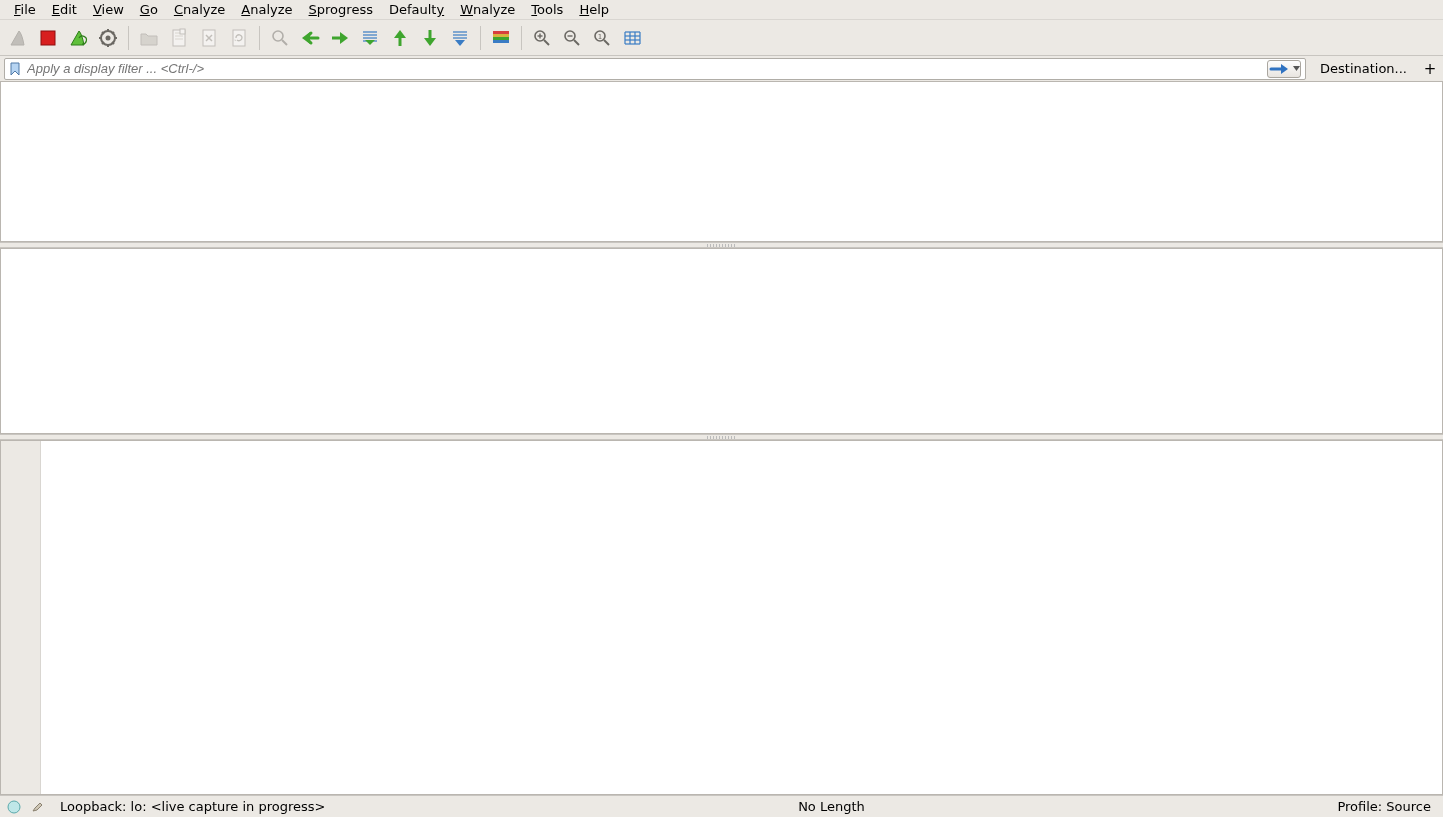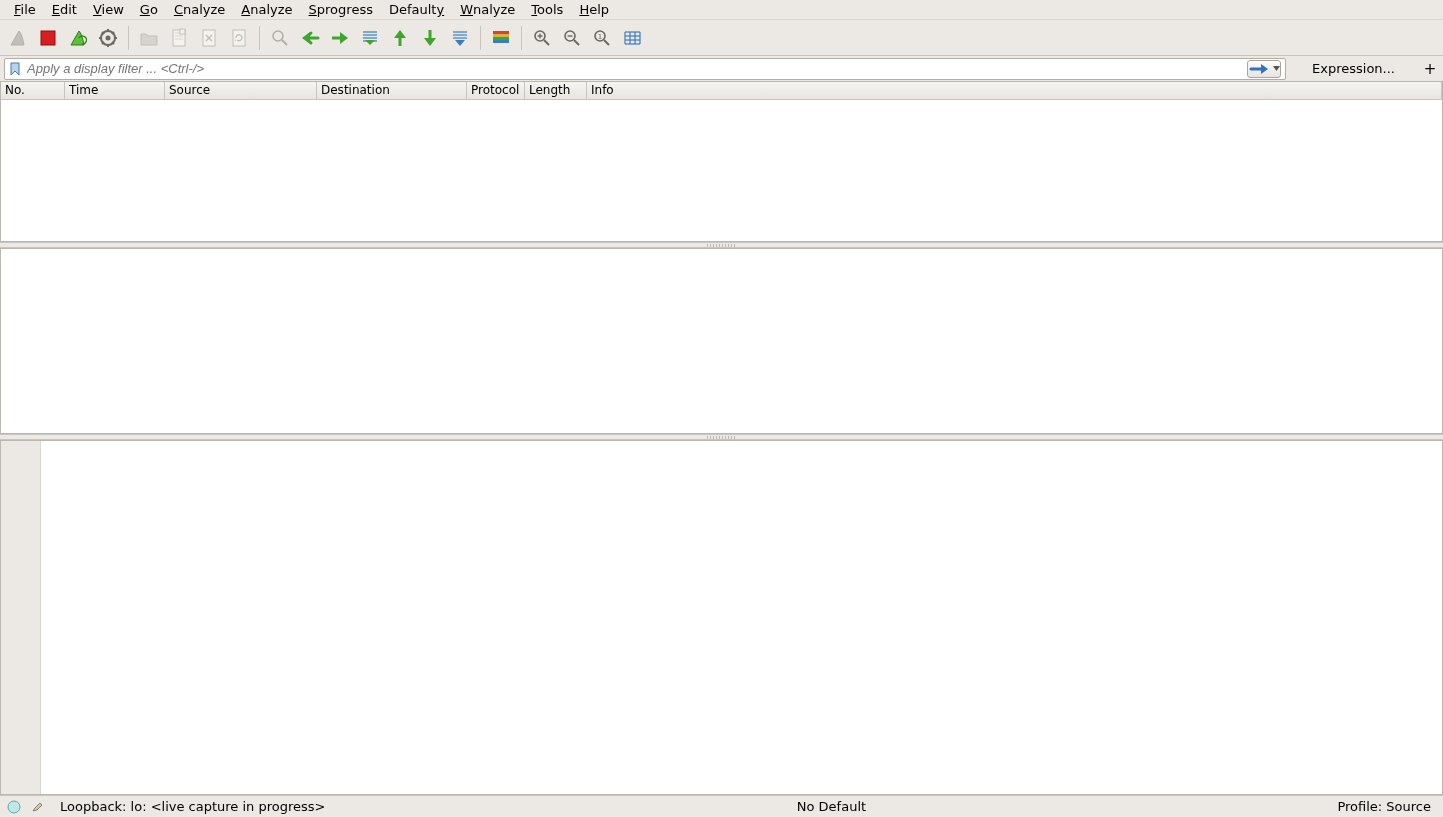--- a/index.html
+++ b/index.html
@@ -55,21 +55,21 @@
     background: #c8c5c0;
     margin: 0 4px;
   }
   .disabled svg { opacity: 0.45; }
   
   .filterbar {
     display: flex;
     align-items: center;
     height: 26px;
     padding: 2px 4px 2px 4px;
-    gap: 20px;
+    gap: 8px;
     background: #ece9e4;
     border-bottom: 1px solid #bab6b0;
   }
   .filter-input-wrap {
     flex: 1;
     display: flex;
     align-items: center;
     height: 22px;
     background: #fff;
     border: 1px solid #b0ada7;
@@ -428,34 +428,25 @@
             <path d="M19 6 L12 1 V11 Z" fill="#2f72c1"></path>
           </svg>
       </span>
       <span style="margin-left:2px;">
         <svg width="7" height="6">
             <path d="M0 0 H7 L3.5 5 Z" fill="#555"></path>
           </svg>
       </span>
     </div>
   </div>
-  <div class="expr-link">Expression...</div>
+  <div class="expr-link">Destination...</div>
   <div class="plus-btn">+</div>
 </div>
 
 <div class="packet-list">
-  <div class="col-headers">
-    <div class="col" style="width:64px">No.</div>
-    <div class="col" style="width:100px">Time</div>
-    <div class="col" style="width:152px">Source</div>
-    <div class="col" style="width:150px">Destination</div>
-    <div class="col" style="width:58px">Protocol</div>
-    <div class="col" style="width:62px">Length</div>
-    <div class="col" style="flex:1">Info</div>
-  </div>
   <div class="packet-rows"></div>
 </div>
 
 <div class="splitter"></div>
 
 <div class="detail-pane"></div>
 
 <div class="splitter"></div>
 
 <div class="bytes-pane">
@@ -469,16 +460,16 @@
         <circle cx="7" cy="7" r="6" fill="#bfe7e8" stroke="#5aa9ab"></circle>
       </svg>
   </span>
   <span class="status-icon">
     <svg width="14" height="14">
         <path d="M2 11 L4 8 L9 3 L11 5 L6 10 L2 11 Z" fill="#cfc7b6" stroke="#8a8170"></path>
       </svg>
   </span>
   <div class="segment">Loopback: lo: &lt;live capture in progress&gt;</div>
   <div class="spacer"></div>
-  <div class="segment">No Default</div>
+  <div class="segment">No Length</div>
   <div class="spacer"></div>
   <div class="segment">Profile: Source</div>
 </div>
 
 </body></html>

